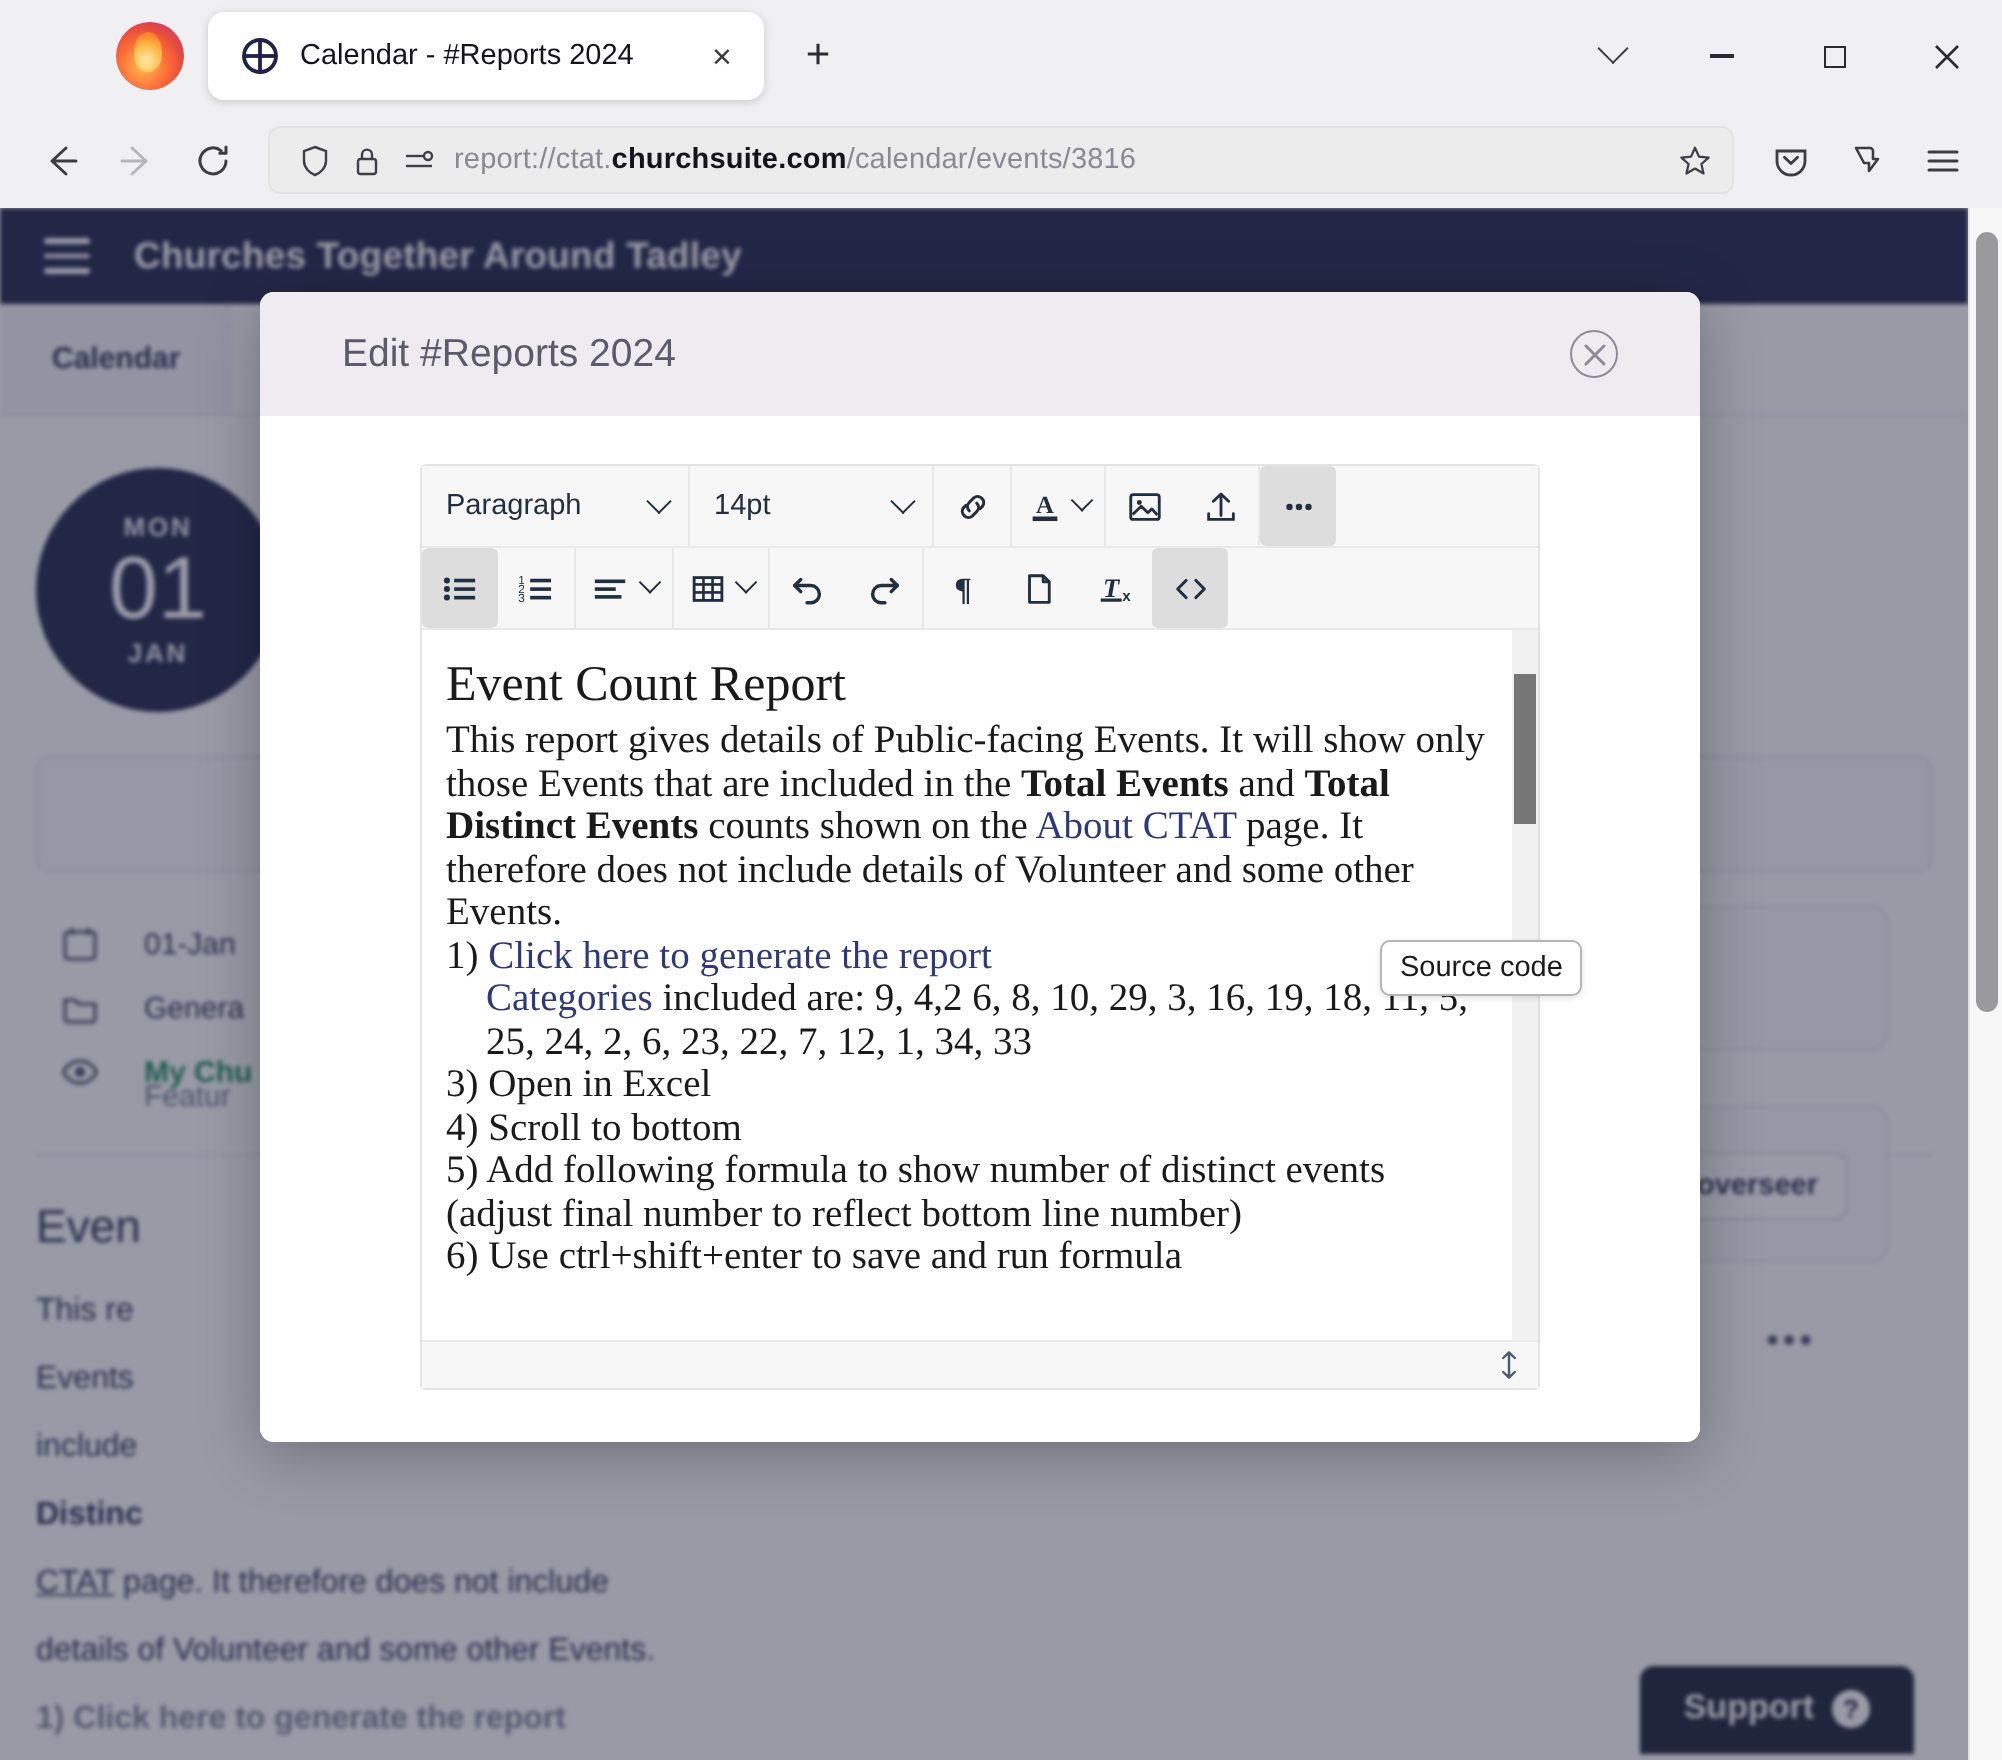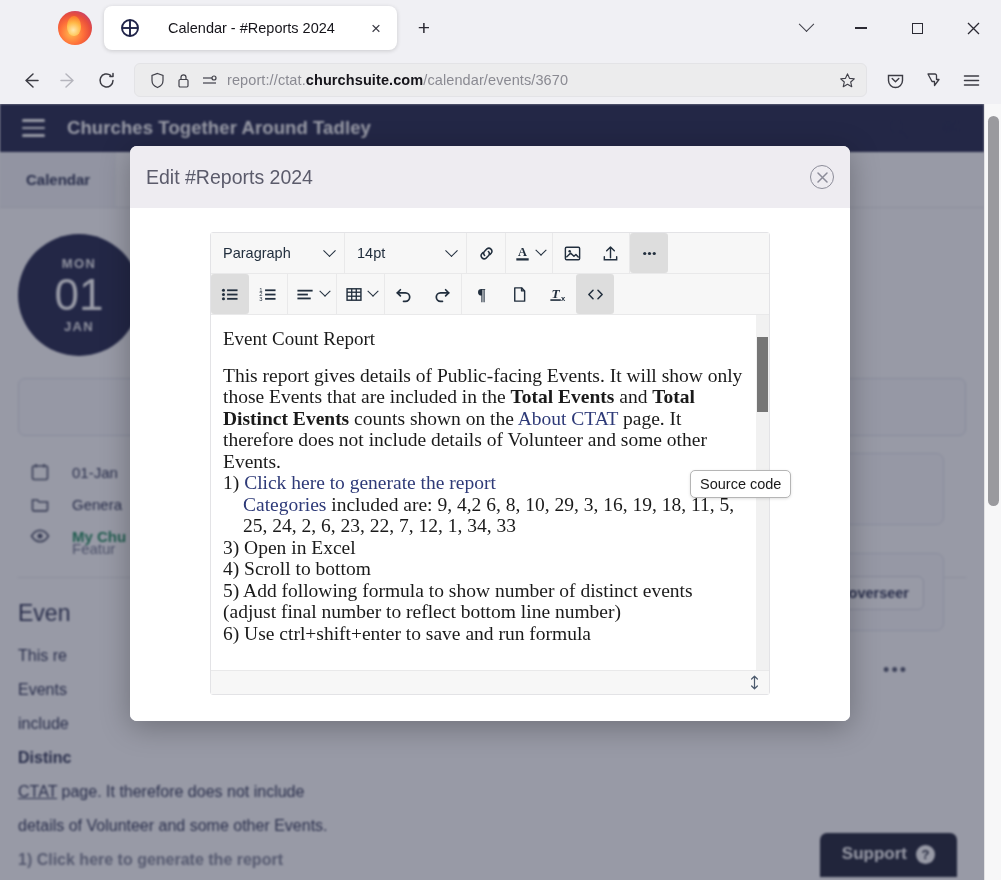--- a/index.html
+++ b/index.html
@@ -29,21 +29,21 @@
     border-radius: 50% 50% 45% 45%;
     background: radial-gradient(circle at 45% 70%, #fff3c0 0%, #ffc64b 45%, #ff8a2b 80%);
     opacity:.85;
   }
 
   .tab {
     margin-left: 12px;
     height: 44px; min-width: 278px;
     background: #ffffff;
     border-radius: 8px;
-    display: flex; align-items: center; gap: 28px;
+    display: flex; align-items: center; gap: 10px;
     padding: 0 8px 0 16px;
     box-shadow: 0 1px 4px rgba(0,0,0,.16);
   }
   .tab-favicon { width: 20px; height: 20px; flex: none; }
   .tab-title {
     font-size: 14.5px; color: #15141a; white-space: nowrap;
     flex: 1;
   }
   .tab-close {
     width: 26px; height: 26px; border-radius: 4px;
@@ -198,21 +198,21 @@
   }
 
   
   .modal {
     position: absolute; left: 130px; top: 42px; width: 720px;
     background: #fff; border-radius: 7px;
     box-shadow: 0 6px 30px rgba(0,0,0,.28);
     overflow: hidden;
   }
   .modal-head {
-    background: #eeecf1; padding: 19px 16px;
+    background: #eeecf1; padding: 19px 41px;
     display: flex; align-items: center;
   }
   .modal-title { font-size: 19.5px; color: #5b5b6b; font-weight: 400; }
   .modal-close {
     margin-left: auto; width: 24px; height: 24px; border-radius: 50%;
     border: 1.6px solid #8c8c99; color: #8c8c99;
     display: flex; align-items: center; justify-content: center;
     font-size: 13px; line-height: 1;
   }
   .modal-body { background: #fff; padding: 24px 0 26px 0; }
@@ -252,21 +252,21 @@
   }
 
   .edit-area {
     position: relative;
     height: 355px; overflow: hidden;
     padding: 12px 22px 10px 12px;
     font-family: "Liberation Serif", serif;
     color: #1a1a1a;
   }
   .edit-area h1 {
-    font-size: 19px; font-weight: 400; line-height: 1.25; margin-bottom: 14px;
+    font-size: 25px; font-weight: 400; line-height: 1.25; margin-bottom: 2px;
     font-family: "Liberation Serif", serif;
   }
   .edit-area p {
     font-size: 19.5px; line-height: 21.5px; margin: 0;
     font-family: "Liberation Serif", serif;
   }
   .edit-area .lnk { color: #2e3a78; }
   .edit-area b { font-weight: 700; }
   .edit-area .ind { padding-left: 20px; }
 
@@ -368,21 +368,21 @@
         </svg>
       <svg class="icon-sm" viewBox="0 0 17 17">
           <rect x="4" y="7.5" width="9" height="7.5" rx="1.2" fill="none" stroke="#3f3f48" stroke-width="1.2"></rect>
           <path d="M6 7.5 V5.3 a2.5 2.5 0 0 1 5 0 V7.5" fill="none" stroke="#3f3f48" stroke-width="1.2"></path>
         </svg>
       <svg class="icon-sm" viewBox="0 0 17 17">
           <line x1="2" y1="6" x2="11" y2="6" stroke="#3f3f48" stroke-width="1.2"></line>
           <circle cx="13" cy="6" r="2" fill="none" stroke="#3f3f48" stroke-width="1.2"></circle>
           <line x1="2" y1="11" x2="15" y2="11" stroke="#3f3f48" stroke-width="1.2"></line>
         </svg>
-      <span class="urltext"><span class="scheme">report://</span><b><span style="font-weight:400;color:#8a8a92">ctat.</span><span>churchsuite.com</span></b><span>/calendar/events/3670</span></span>
+      <span class="urltext"><span class="scheme">report://</span><b><span style="font-weight:400;color:#8a8a92">ctat.</span><span>churchsuite.com</span></b><span>/calendar/events/3816</span></span>
       <svg class="icon-sm" viewBox="0 0 18 18">
           <path d="M9 2 L11.1 6.7 L16.2 7.2 L12.4 10.6 L13.5 15.6 L9 13 L4.5 15.6 L5.6 10.6 L1.8 7.2 L6.9 6.7 Z" fill="none" stroke="#3f3f48" stroke-width="1.2" stroke-linejoin="round"></path>
         </svg>
     </div>
 
     <div class="navbtn">
       <svg width="19" height="19" viewBox="0 0 19 19">
           <path d="M2.5 4.5 h14 v5 a7 7 0 0 1 -14 0 Z" fill="none" stroke="#3c3c44" stroke-width="1.4"></path>
           <path d="M6.2 7.6 L9.5 10.8 L12.8 7.6" fill="none" stroke="#3c3c44" stroke-width="1.4" stroke-linecap="round" stroke-linejoin="round"></path>
         </svg>

